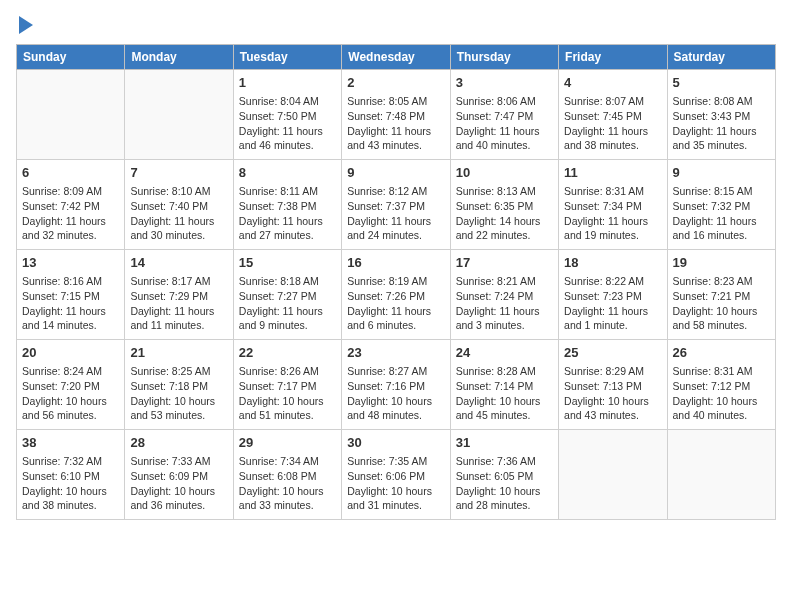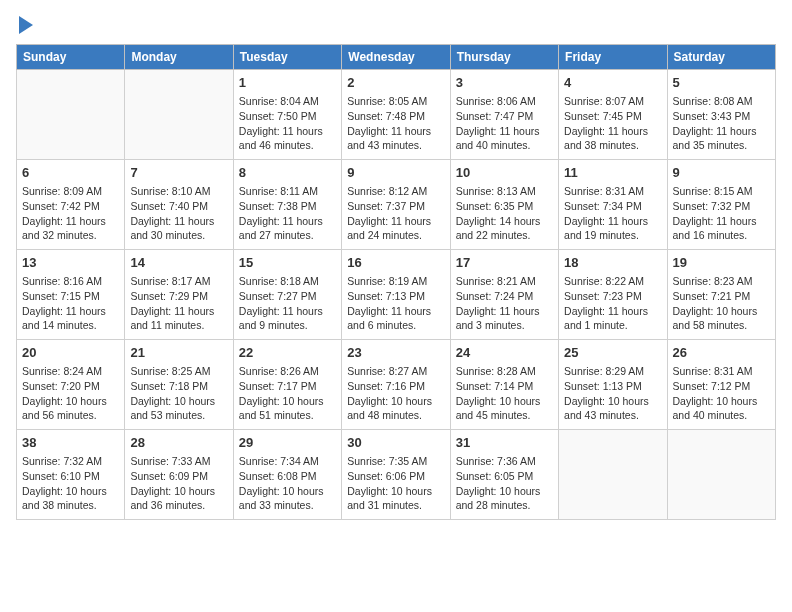--- a/index.html
+++ b/index.html
@@ -218,21 +218,21 @@
         </td>
         <td>
           <span class="day-num">15</span>
           <div>Sunrise: 8:18 AM</div>
           <div>Sunset: 7:27 PM</div>
           <div>Daylight: 11 hours and 9 minutes.</div>
         </td>
         <td>
           <span class="day-num">16</span>
           <div>Sunrise: 8:19 AM</div>
-          <div>Sunset: 7:13 PM</div>
+          <div>Sunset: 7:26 PM</div>
           <div>Daylight: 11 hours and 6 minutes.</div>
         </td>
         <td>
           <span class="day-num">17</span>
           <div>Sunrise: 8:21 AM</div>
           <div>Sunset: 7:24 PM</div>
           <div>Daylight: 11 hours and 3 minutes.</div>
         </td>
         <td>
           <span class="day-num">18</span>
@@ -274,21 +274,21 @@
         </td>
         <td>
           <span class="day-num">24</span>
           <div>Sunrise: 8:28 AM</div>
           <div>Sunset: 7:14 PM</div>
           <div>Daylight: 10 hours and 45 minutes.</div>
         </td>
         <td>
           <span class="day-num">25</span>
           <div>Sunrise: 8:29 AM</div>
-          <div>Sunset: 1:13 PM</div>
+          <div>Sunset: 7:13 PM</div>
           <div>Daylight: 10 hours and 43 minutes.</div>
         </td>
         <td>
           <span class="day-num">26</span>
           <div>Sunrise: 8:31 AM</div>
           <div>Sunset: 7:12 PM</div>
           <div>Daylight: 10 hours and 40 minutes.</div>
         </td>
       </tr>
       <tr>

